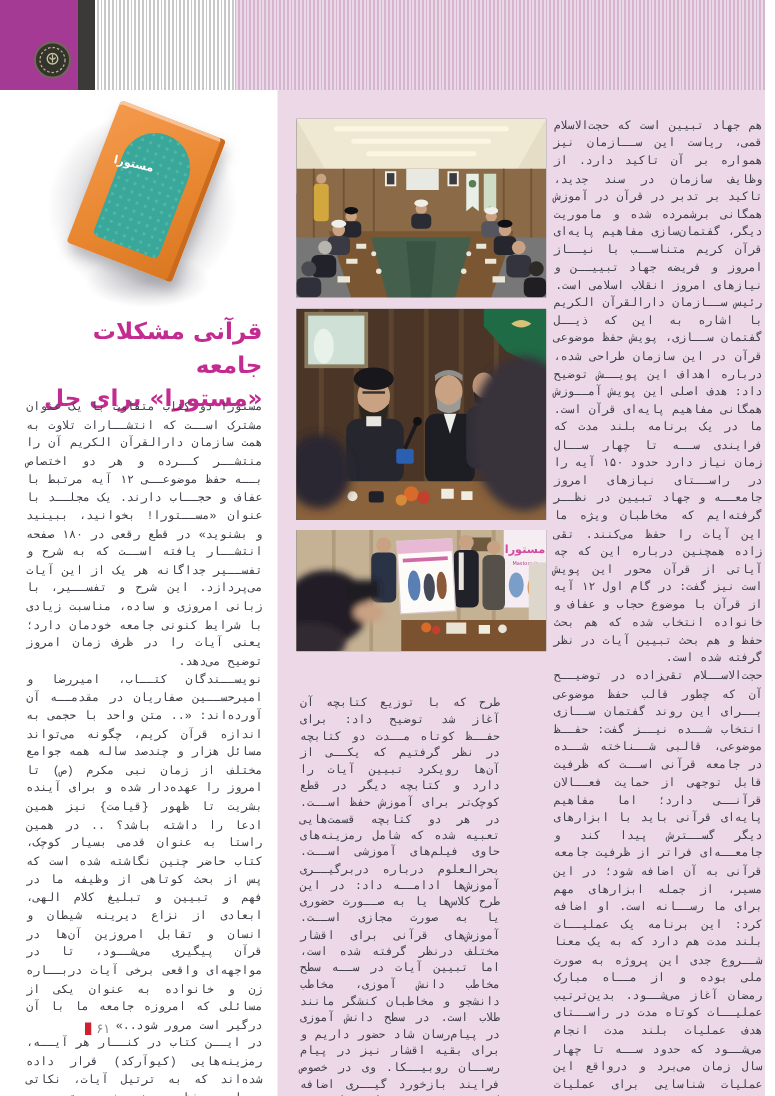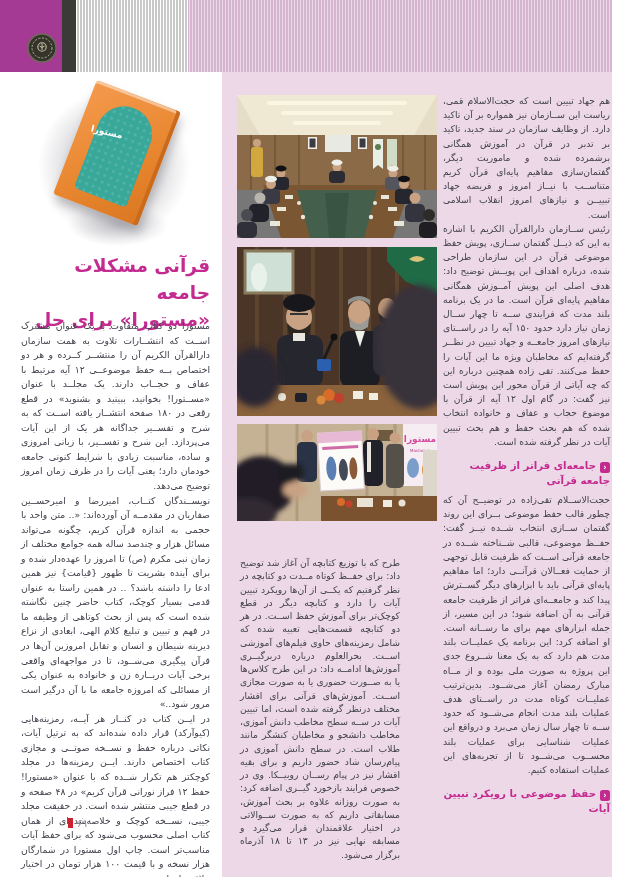--- a/index.html
+++ b/index.html
@@ -32,21 +32,21 @@
         box-shadow:inset -4px 0 0 #c96a1c, inset 0 3px 0 rgba(255,255,255,.45), 4px 6px 10px rgba(90,90,100,.35);}
   .arch{position:absolute;left:17px;top:13px;width:56px;height:96px;background:#39a89a;
         border-radius:28px 28px 5px 5px;
         background-image:radial-gradient(rgba(255,255,255,.14) 1px,rgba(0,0,0,0) 1.6px);
         background-size:7px 7px;}
   .cover-script{position:absolute;left:2px;top:40px;width:52px;color:#fff;font-size:9px;
         font-weight:bold;transform:rotate(-8deg);text-align:center;direction:rtl;}
   .headline{position:absolute;left:18px;top:252px;width:192px;direction:rtl;text-align:right;
         color:#c42b90;font-weight:bold;font-size:18.5px;line-height:27px;letter-spacing:-.2px;}
   .colmn{direction:rtl;text-align:justify;color:#41414c;}
-  .colmn p{margin:0;}
+  .colmn p{margin:0;font-family:Liberation Mono, monospace;}
   .left-col{position:absolute;left:21px;top:319px;width:189px;font-size:9.3px;line-height:14.55px;}
   .mid-col{position:absolute;left:240px;top:556px;width:160px;font-size:9.2px;line-height:13.25px;}
   .right-col{position:absolute;left:443px;top:94px;width:167px;font-size:9.2px;line-height:14.2px;}
   .subhead{color:#c42b90;font-weight:bold;font-size:10.2px;line-height:15px;
         margin:9px 0 5px 0 !important;text-align:right;}
   .subhead .shicon{display:inline-block;width:10px;height:11px;background:#c42b90;color:#fff;
         border-radius:2.5px;font-size:8px;line-height:11px;text-align:center;margin-left:4px;
         vertical-align:-1px;font-weight:bold;}
   
   .pageno{position:absolute;left:56px;top:817px;direction:rtl;display:flex;align-items:center;margin-left:12px;}
@@ -302,21 +302,20 @@
     <p>در ایــن کتاب در کنــار هر آیــه، رمزینه‌هایی (کیوآرکد) قرار داده شده‌اند که به ترتیل آیات، نکاتی درباره حفظ و نســخه صوتــی و مجازی کتاب اختصاص دارند. ایــن رمزینه‌ها در مجلد کوچکتر هم تکرار شــده که با عنوان «مستورا! حفظ ۱۲ فراز نورانی قرآن کریم» در ۴۸ صفحه و در قطع جیبی منتشر شده است. در حقیقت مجلد جیبی، نســخه کوچک و خلاصه‌شده‌ای از همان کتاب اصلی محسوب می‌شود که برای حفظ آیات مناسب‌تر است. چاپ اول مستورا در شمارگان هزار نسخه و با قیمت ۱۰۰ هزار تومان در اختیار علاقمندان است.</p>
   </div>
 
   <div class="colmn mid-col">
     <p>طرح که با توزیع کتابچه آن آغاز شد توضیح داد: برای حفــظ کوتاه مــدت دو کتابچه در نظر گرفتیم که یکــی از آن‌ها رویکرد تبیین آیات را دارد و کتابچه دیگر در قطع کوچک‌تر برای آموزش حفظ اســت. در هر دو کتابچه قسمت‌هایی تعبیه شده که شامل رمزینه‌های حاوی فیلم‌های آموزشی اســت. بحرالعلوم درباره دربرگیــری آموزش‌ها ادامــه داد: در این طرح کلاس‌ها یا به صــورت حضوری یا به صورت مجازی اســت. آموزش‌های قرآنی برای اقشار مختلف درنظر گرفته شده است، اما تبیین آیات در ســه سطح مخاطب دانش آموزی، مخاطب دانشجو و مخاطبان کنشگر مانند طلاب است. در سطح دانش آموزی در پیام‌رسان شاد حضور داریم و برای بقیه اقشار نیز در پیام رســان روبیــکا. وی در خصوص فرایند بازخورد گیــری اضافه کرد: به صورت روزانه علاوه بر بحث آموزش، مسابقاتی داریم که به صورت ســوالاتی در اختیار علاقمندان قرار می‌گیرد و مسابقه نهایی نیز در ۱۳ تا ۱۸ آذرماه برگزار می‌شود.</p>
   </div>
 
   <div class="colmn right-col">
     <p>هم جهاد تبیین است که حجت‌الاسلام قمی، ریاست این ســازمان نیز همواره بر آن تاکید دارد. از وظایف سازمان در سند جدید، تاکید بر تدبر در قرآن در آموزش همگانی برشمرده شده و ماموریت دیگر، گفتمان‌سازی مفاهیم پایه‌ای قرآن کریم متناســب با نیــاز امروز و فریضه جهاد تبییــن و نیازهای امروز انقلاب اسلامی است.</p>
     <p>رئیس ســازمان دارالقرآن الکریم با اشاره به این که ذیــل گفتمان ســازی، پویش حفظ موضوعی قرآن در این سازمان طراحی شده، درباره اهداف این پویــش توضیح داد: هدف اصلی این پویش آمــوزش همگانی مفاهیم پایه‌ای قرآن است. ما در یک برنامه بلند مدت که فرایندی ســه تا چهار ســال زمان نیاز دارد حدود ۱۵۰ آیه را در راســتای نیازهای امروز جامعــه و جهاد تبیین در نظــر گرفته‌ایم که مخاطبان ویژه ما این آیات را حفظ می‌کنند. تقی زاده همچنین درباره این که چه آیاتی از قرآن محور این پویش است نیز گفت: در گام اول ۱۲ آیه از قرآن با موضوع حجاب و عفاف و خانواده انتخاب شده که هم بحث حفظ و هم بحث تبیین آیات در نظر گرفته شده است.</p>
-    <p class="subhead"><span class="shicon">‹</span><span>جامعه‌ای فراتر از ظرفیت جامعه قرآنی</span></p>
     <p>حجت‌الاســلام تقی‌زاده در توضیــح آن که چطور قالب حفظ موضوعی بــرای این روند گفتمان ســازی انتخاب شــده نیــز گفت: حفــظ موضوعی، قالبی شــناخته شــده در جامعه قرآنی اســت که ظرفیت قابل توجهی از حمایت فعــالان قرآنــی دارد؛ اما مفاهیم پایه‌ای قرآنی باید با ابزارهای دیگر گســترش پیدا کند و جامعــه‌ای فراتر از ظرفیت جامعه قرآنی به آن اضافه شود؛ در این مسیر، از جمله ابزارهای مهم برای ما رســانه است. او اضافه کرد: این برنامه یک عملیــات بلند مدت هم دارد که به یک معنا شــروع جدی این پروژه به صورت ملی بوده و از مــاه مبارک رمضان آغاز می‌شــود. بدین‌ترتیب عملیــات کوتاه مدت در راســتای هدف عملیات بلند مدت انجام می‌شــود که حدود ســه تا چهار سال زمان می‌برد و درواقع این عملیات شناسایی برای عملیات بلند محســوب می‌شــود تا از تجربه‌های این عملیات استفاده کنیم.</p>
     <p class="subhead"><span class="shicon">‹</span><span>حفظ موضوعی با رویکرد تبیین آیات</span></p>
 
   </div>
 
   <div class="pageno">
     <span class="num">۶۱</span>
     <span class="mark"></span>
   </div>
 

